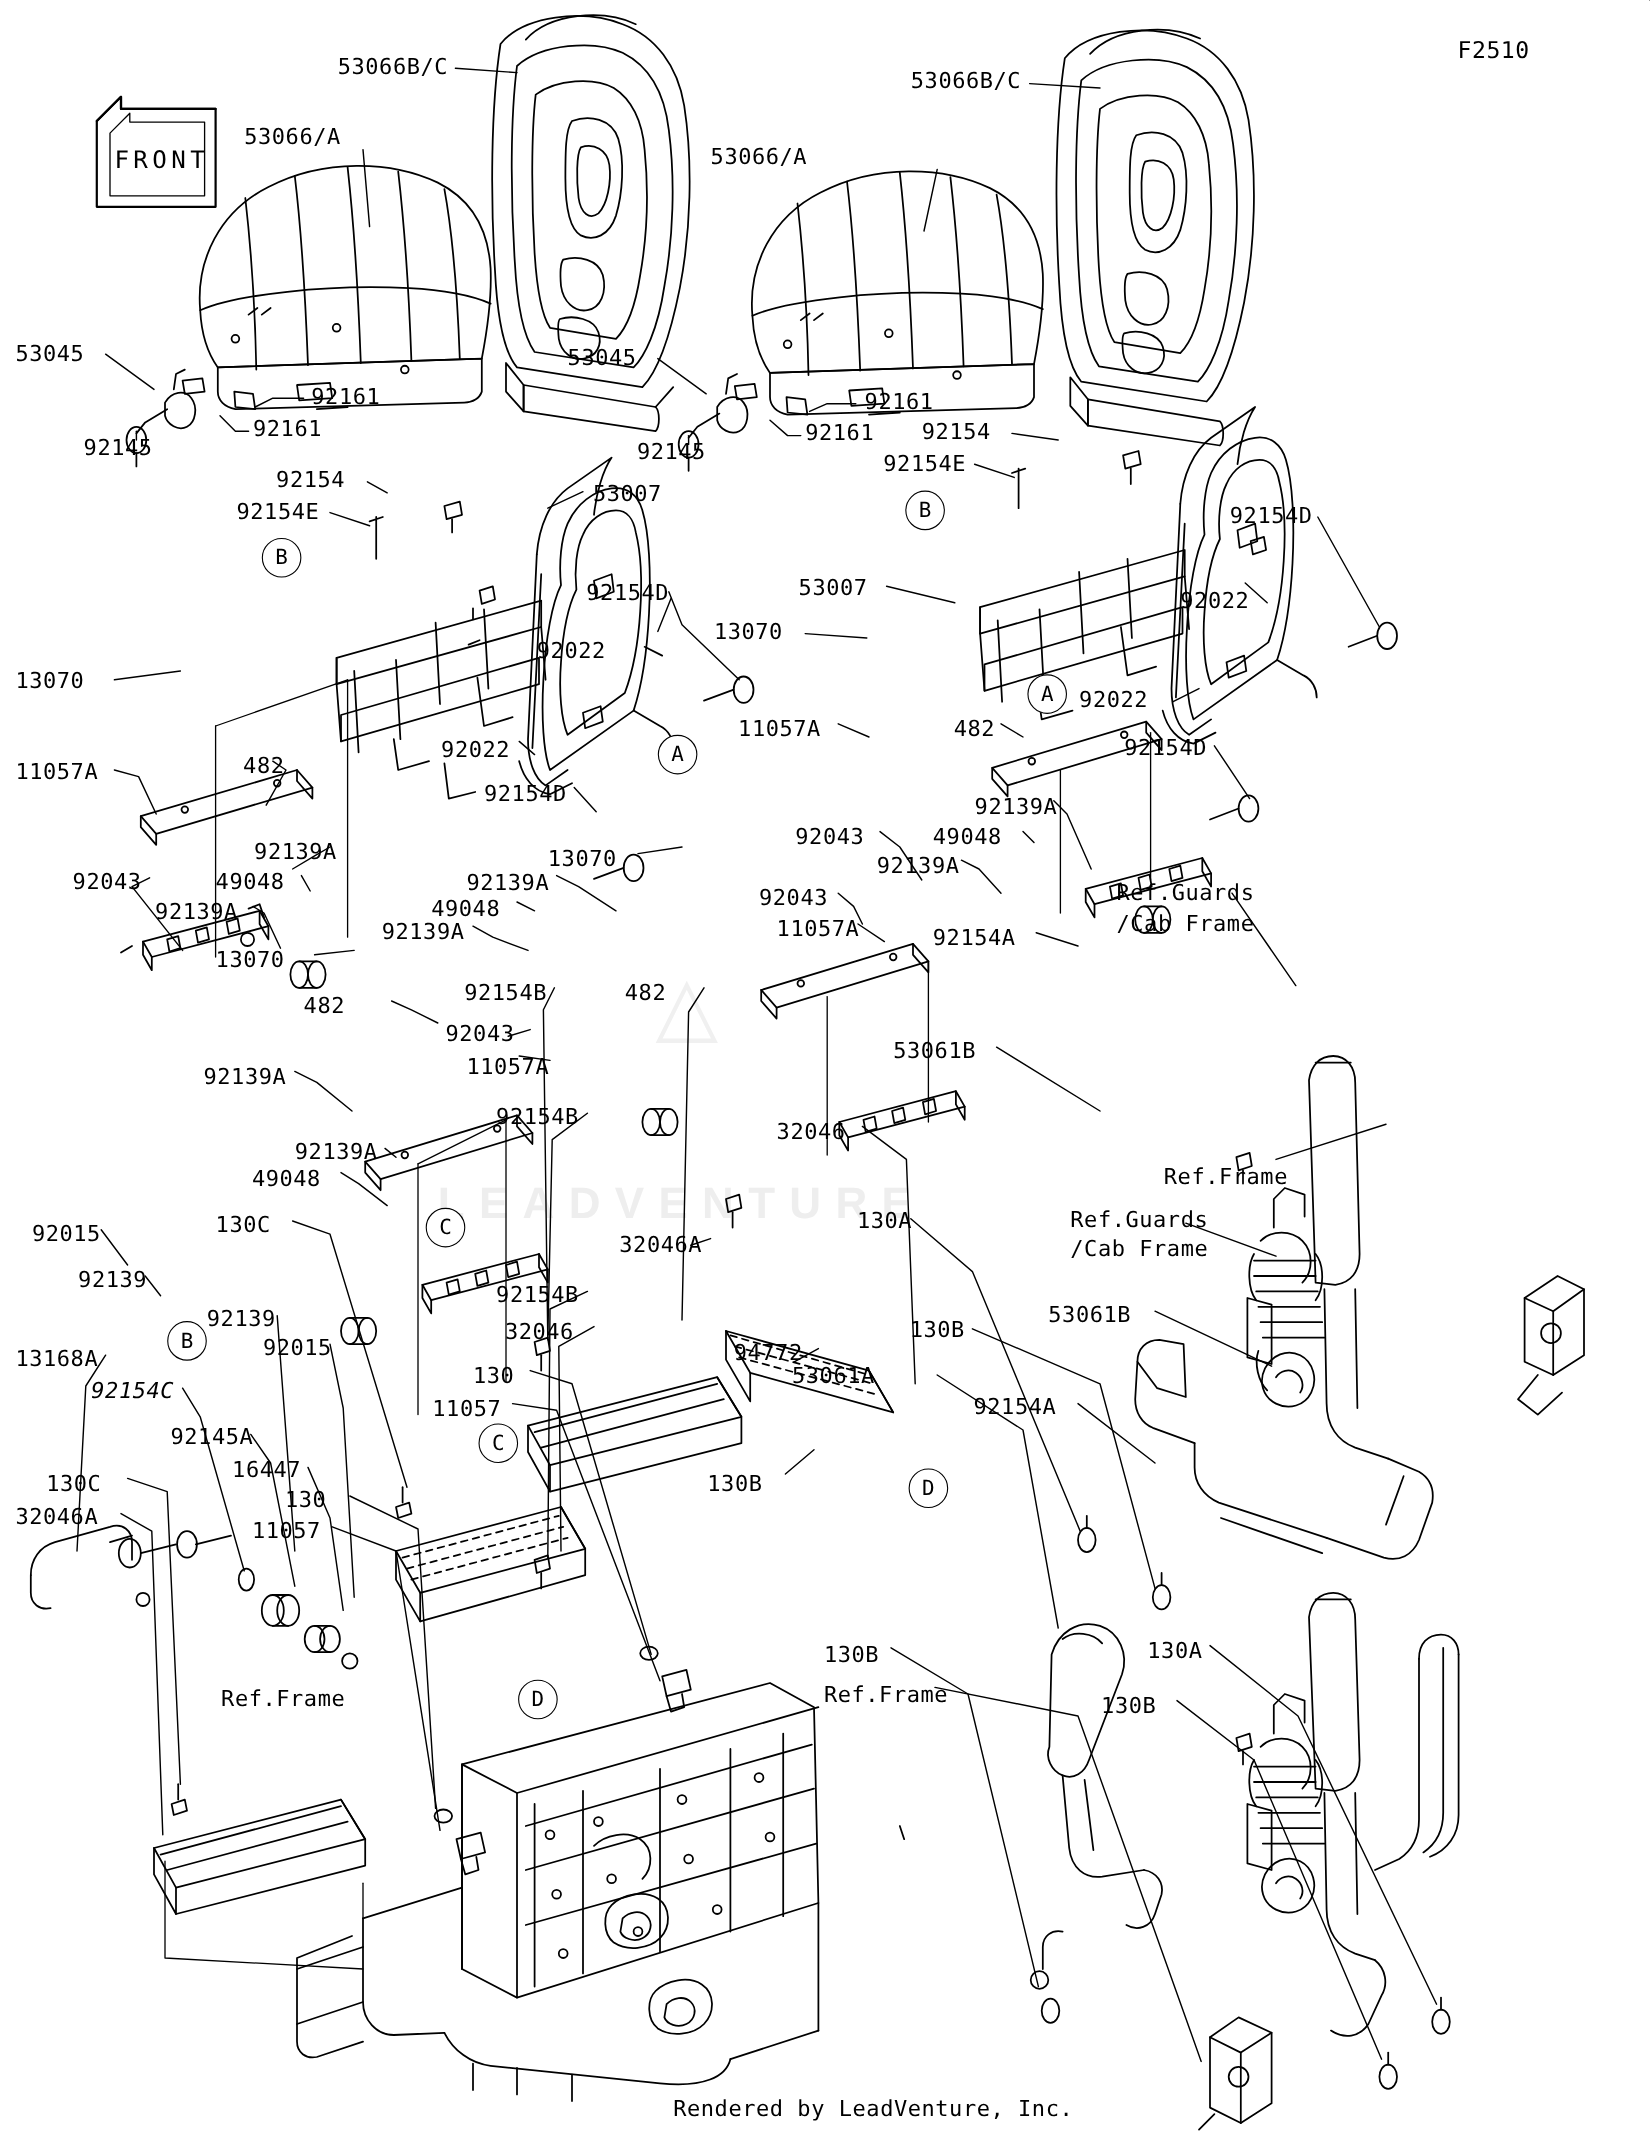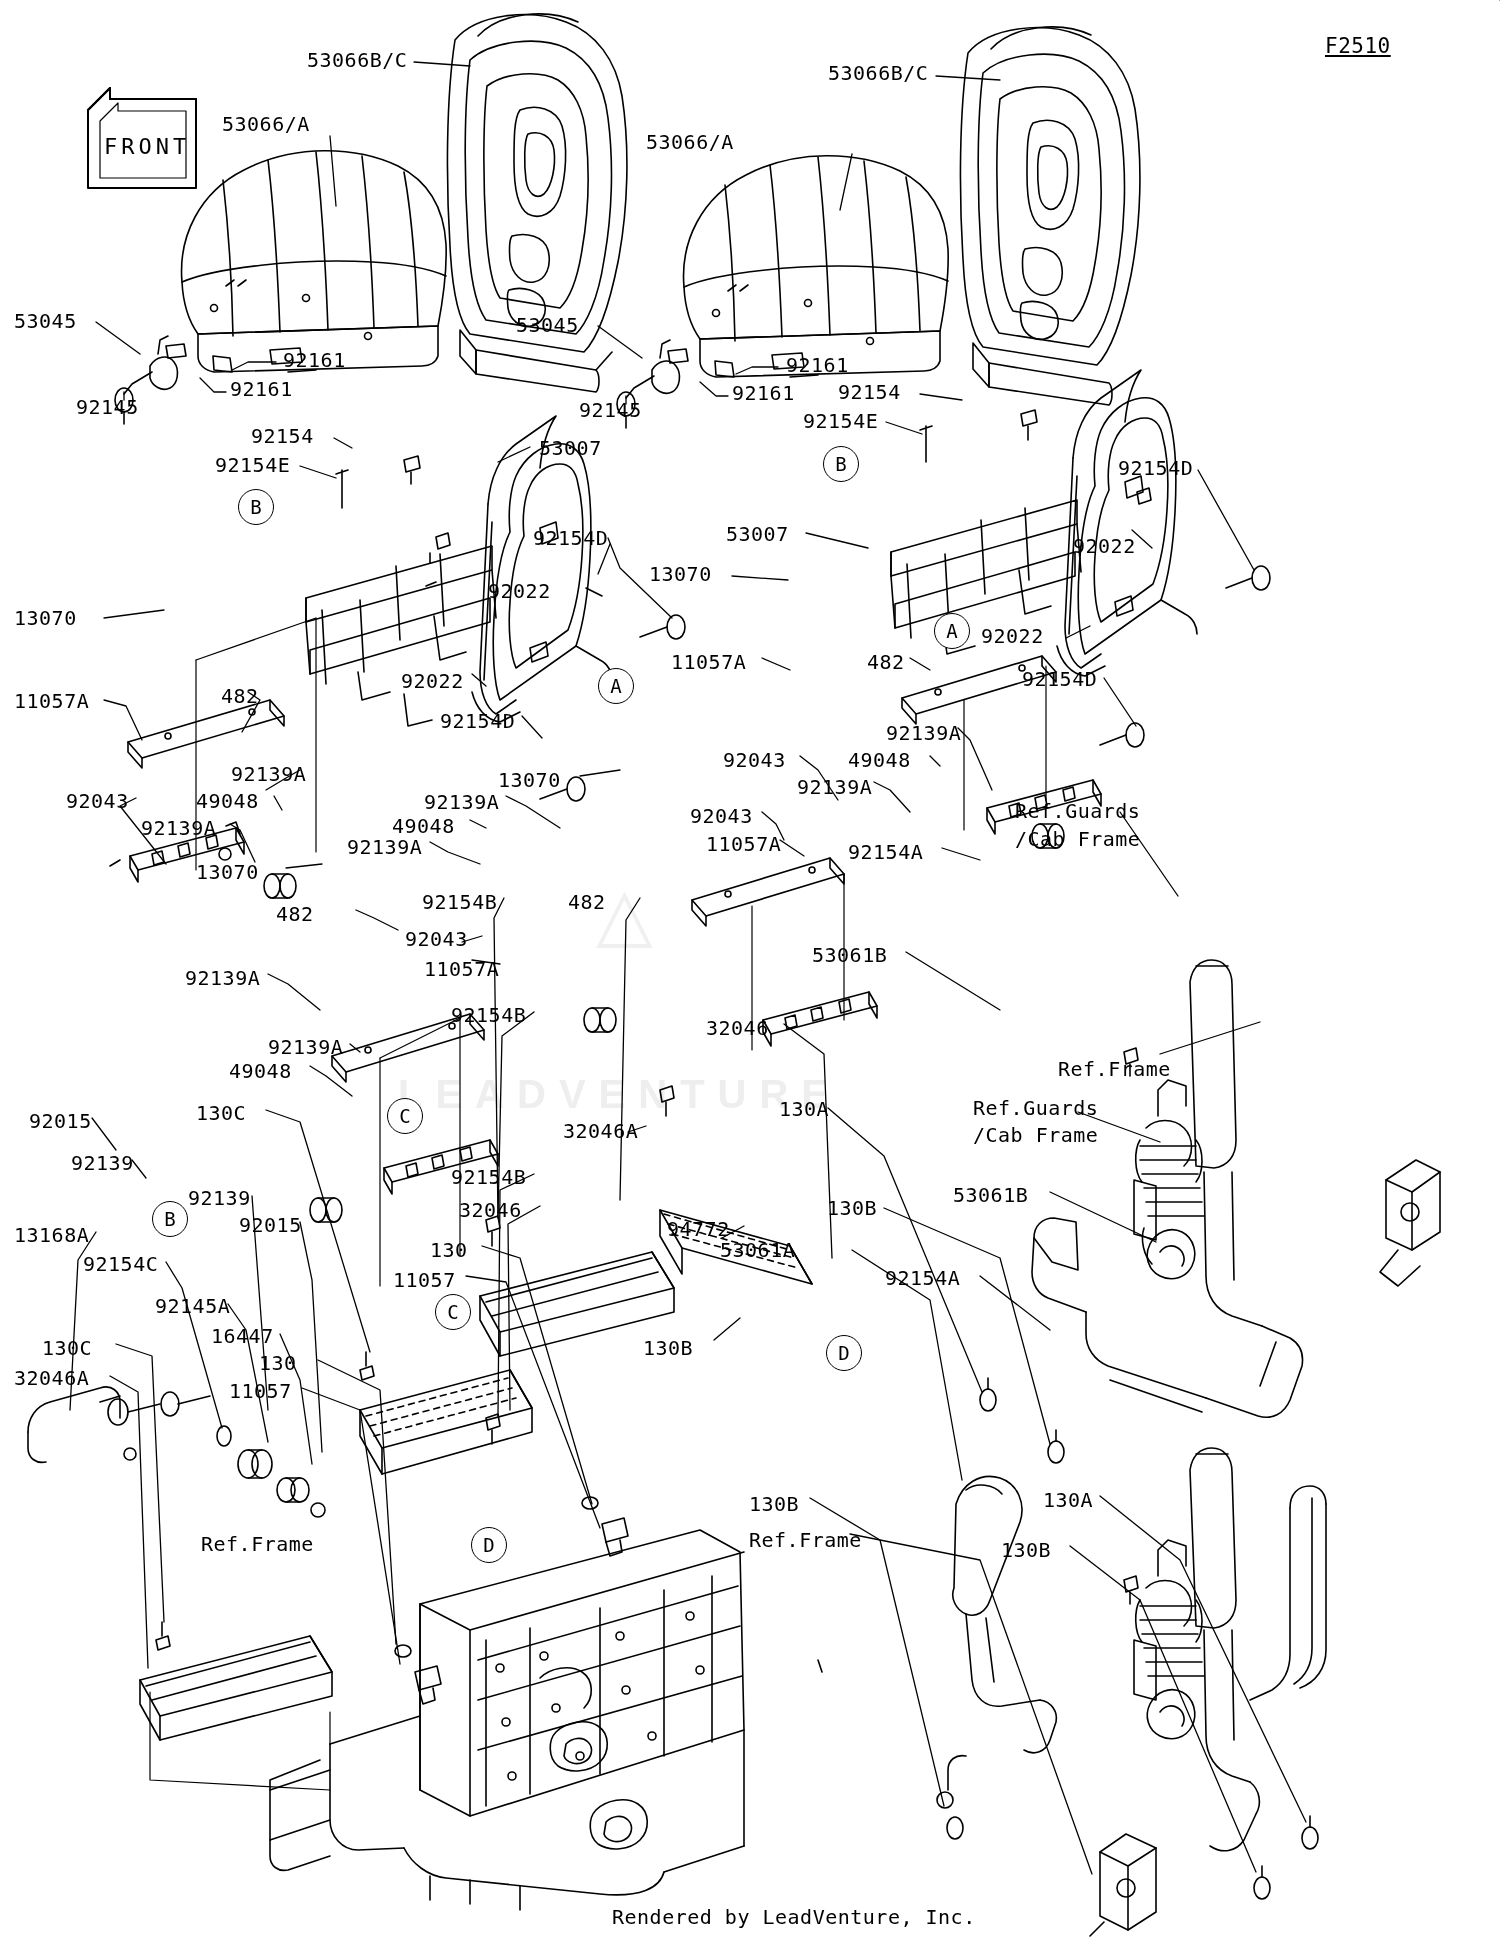--- a/index.html
+++ b/index.html
@@ -1,20 +1,20 @@
 <!DOCTYPE html>
 <html><head>
 <meta charset="utf-8">
 <style>
   html,body{margin:0;padding:0;background:#ffffff;}
   body{width:1500px;height:1938px;position:relative;overflow:hidden;
        font-family:"DejaVu Sans Mono","Liberation Mono",monospace;color:#000;}
   #sheet{position:absolute;left:0;top:0;width:1500px;height:1938px;}
   .lbl{position:absolute;font-size:20px;letter-spacing:.5px;white-space:pre;line-height:1.15;}
-  .lbl.big{font-size:21px;text-decoration:underline;}
+  .lbl.big{font-size:21px;}
   .circ{position:absolute;width:34px;height:34px;border:1.6px solid #000;border-radius:50%;
         font-size:19px;display:flex;align-items:center;justify-content:center;background:#fff;}
   .wm{position:absolute;font-family:"Liberation Sans",sans-serif;color:#eeeeee;
       font-size:40px;letter-spacing:13px;font-weight:700;user-select:none;}
   .wm2{position:absolute;color:#f0f0f0;font-size:74px;font-family:"Liberation Serif",serif;}
   svg{position:absolute;left:0;top:0;}
 </style>
 </head>
 <body>
 
@@ -645,21 +645,21 @@
       <div class="lbl" style="left: 563px; top: 1120px;">32046A</div>
       <div class="lbl" style="left: 451px; top: 1166px;">92154B</div>
       <div class="lbl" style="left: 459px; top: 1199px;">32046</div>
       <div class="lbl" style="left: 430px; top: 1239px;">130</div>
       <div class="lbl" style="left: 393px; top: 1269px;">11057</div>
       <div class="lbl" style="left: 667px; top: 1218px;">94772</div>
       <div class="lbl" style="left: 643px; top: 1337px;">130B</div>
       <div class="lbl" style="left: 29px; top: 1110px;">92015</div>
       <div class="lbl" style="left: 71px; top: 1152px;">92139</div>
       <div class="lbl" style="left: 14px; top: 1224px;">13168A</div>
-      <div class="lbl" style="left: 83px; top: 1253px;">92154C</div>
+      <div class="lbl" style="left: 83px; top: 1253px; font-style: italic;">92154C</div>
       <div class="lbl" style="left: 188px; top: 1187px;">92139</div>
       <div class="lbl" style="left: 239px; top: 1214px;">92015</div>
       <div class="lbl" style="left: 155px; top: 1295px;">92145A</div>
       <div class="lbl" style="left: 211px; top: 1325px;">16447</div>
       <div class="lbl" style="left: 196px; top: 1102px;">130C</div>
       <div class="lbl" style="left: 42px; top: 1337px;">130C</div>
       <div class="lbl" style="left: 14px; top: 1367px;">32046A</div>
       <div class="lbl" style="left: 259px; top: 1352px;">130</div>
       <div class="lbl" style="left: 229px; top: 1380px;">11057</div>
       <div class="lbl" style="left: 201px; top: 1533px;">Ref.Frame</div>

